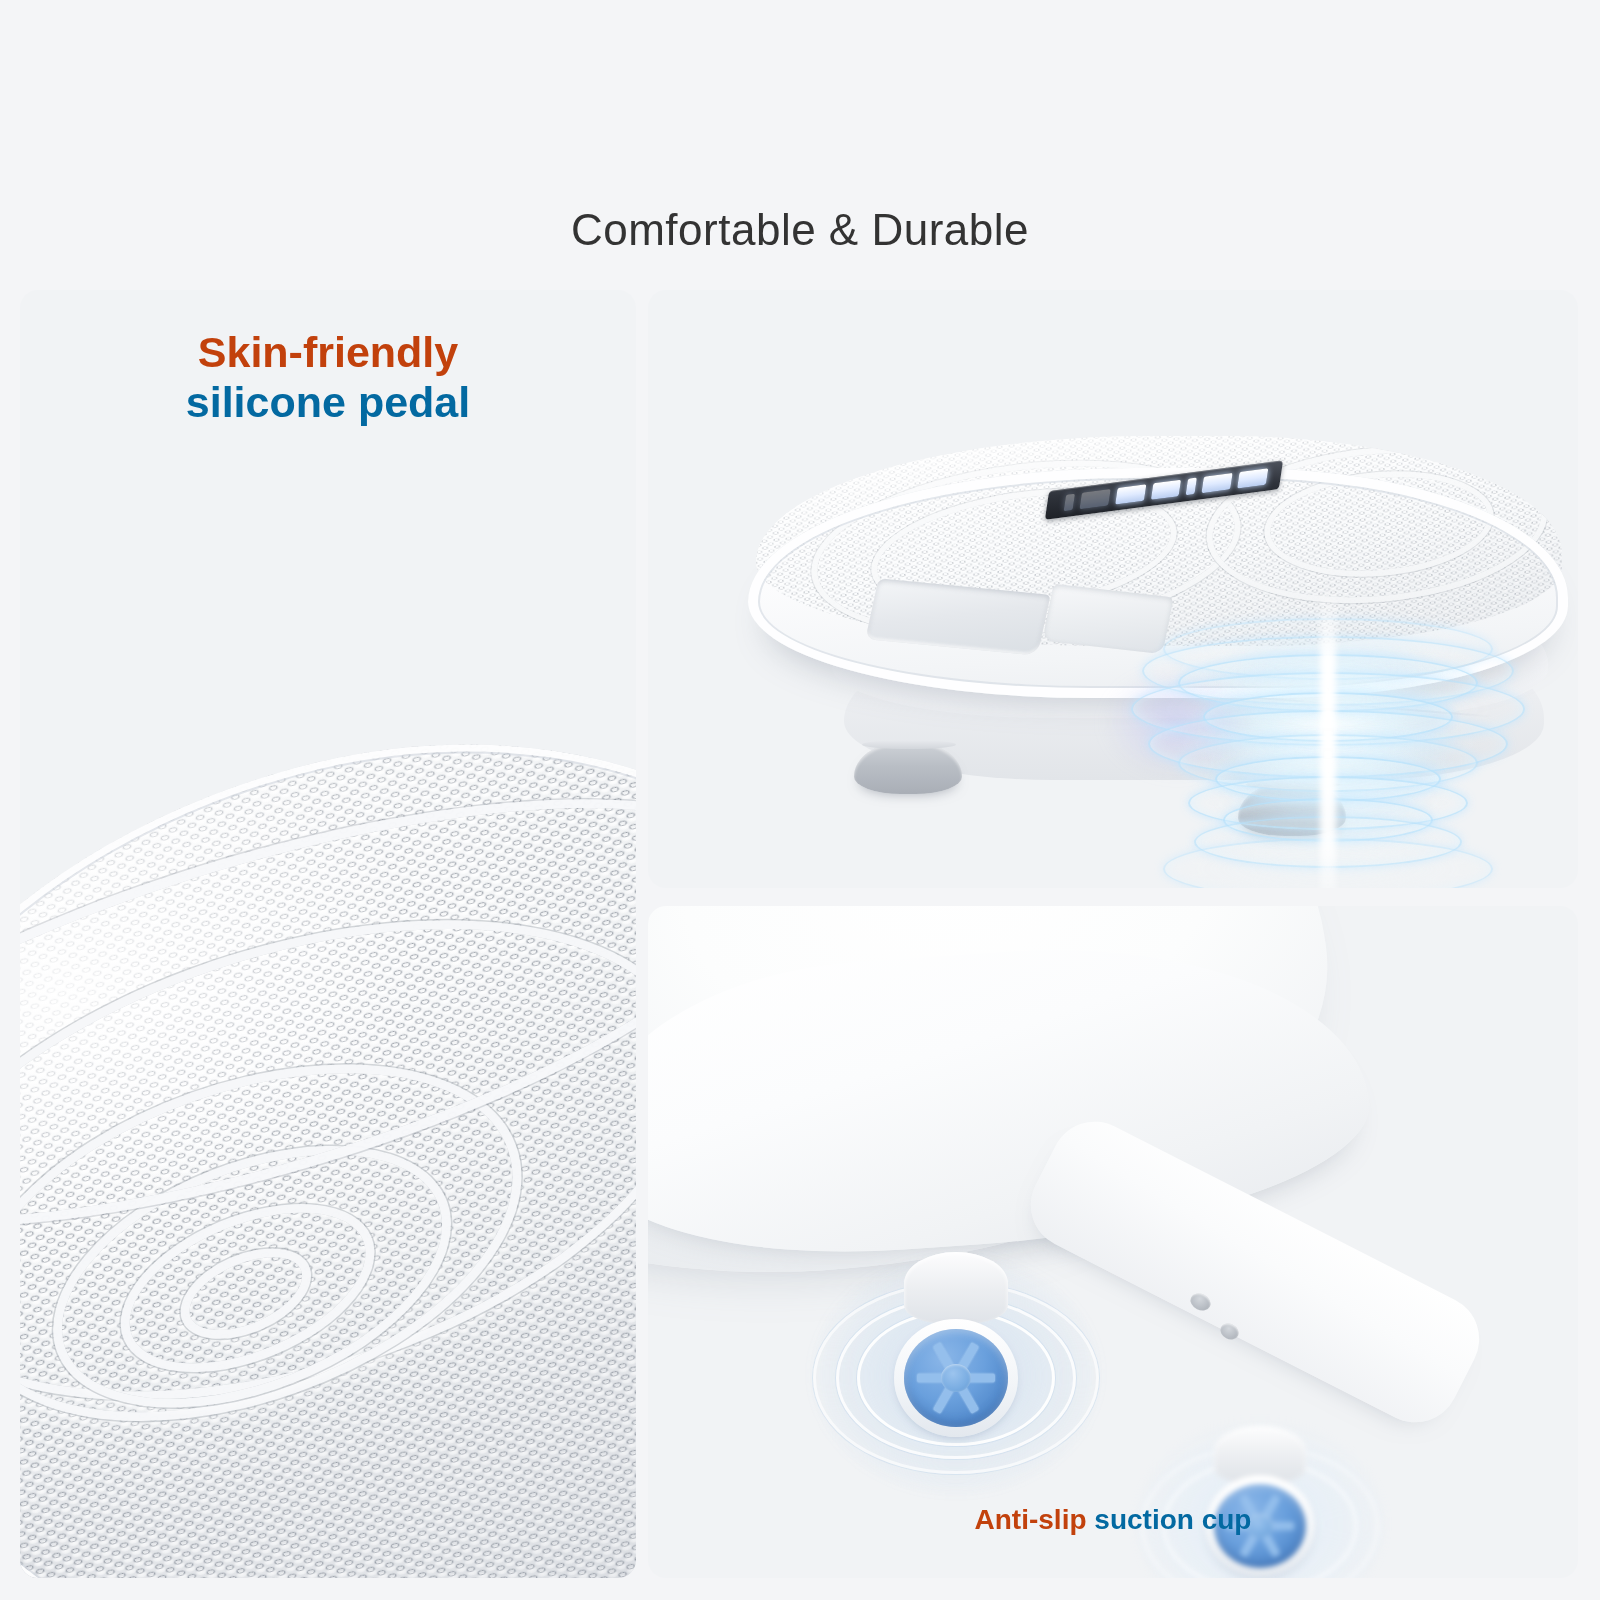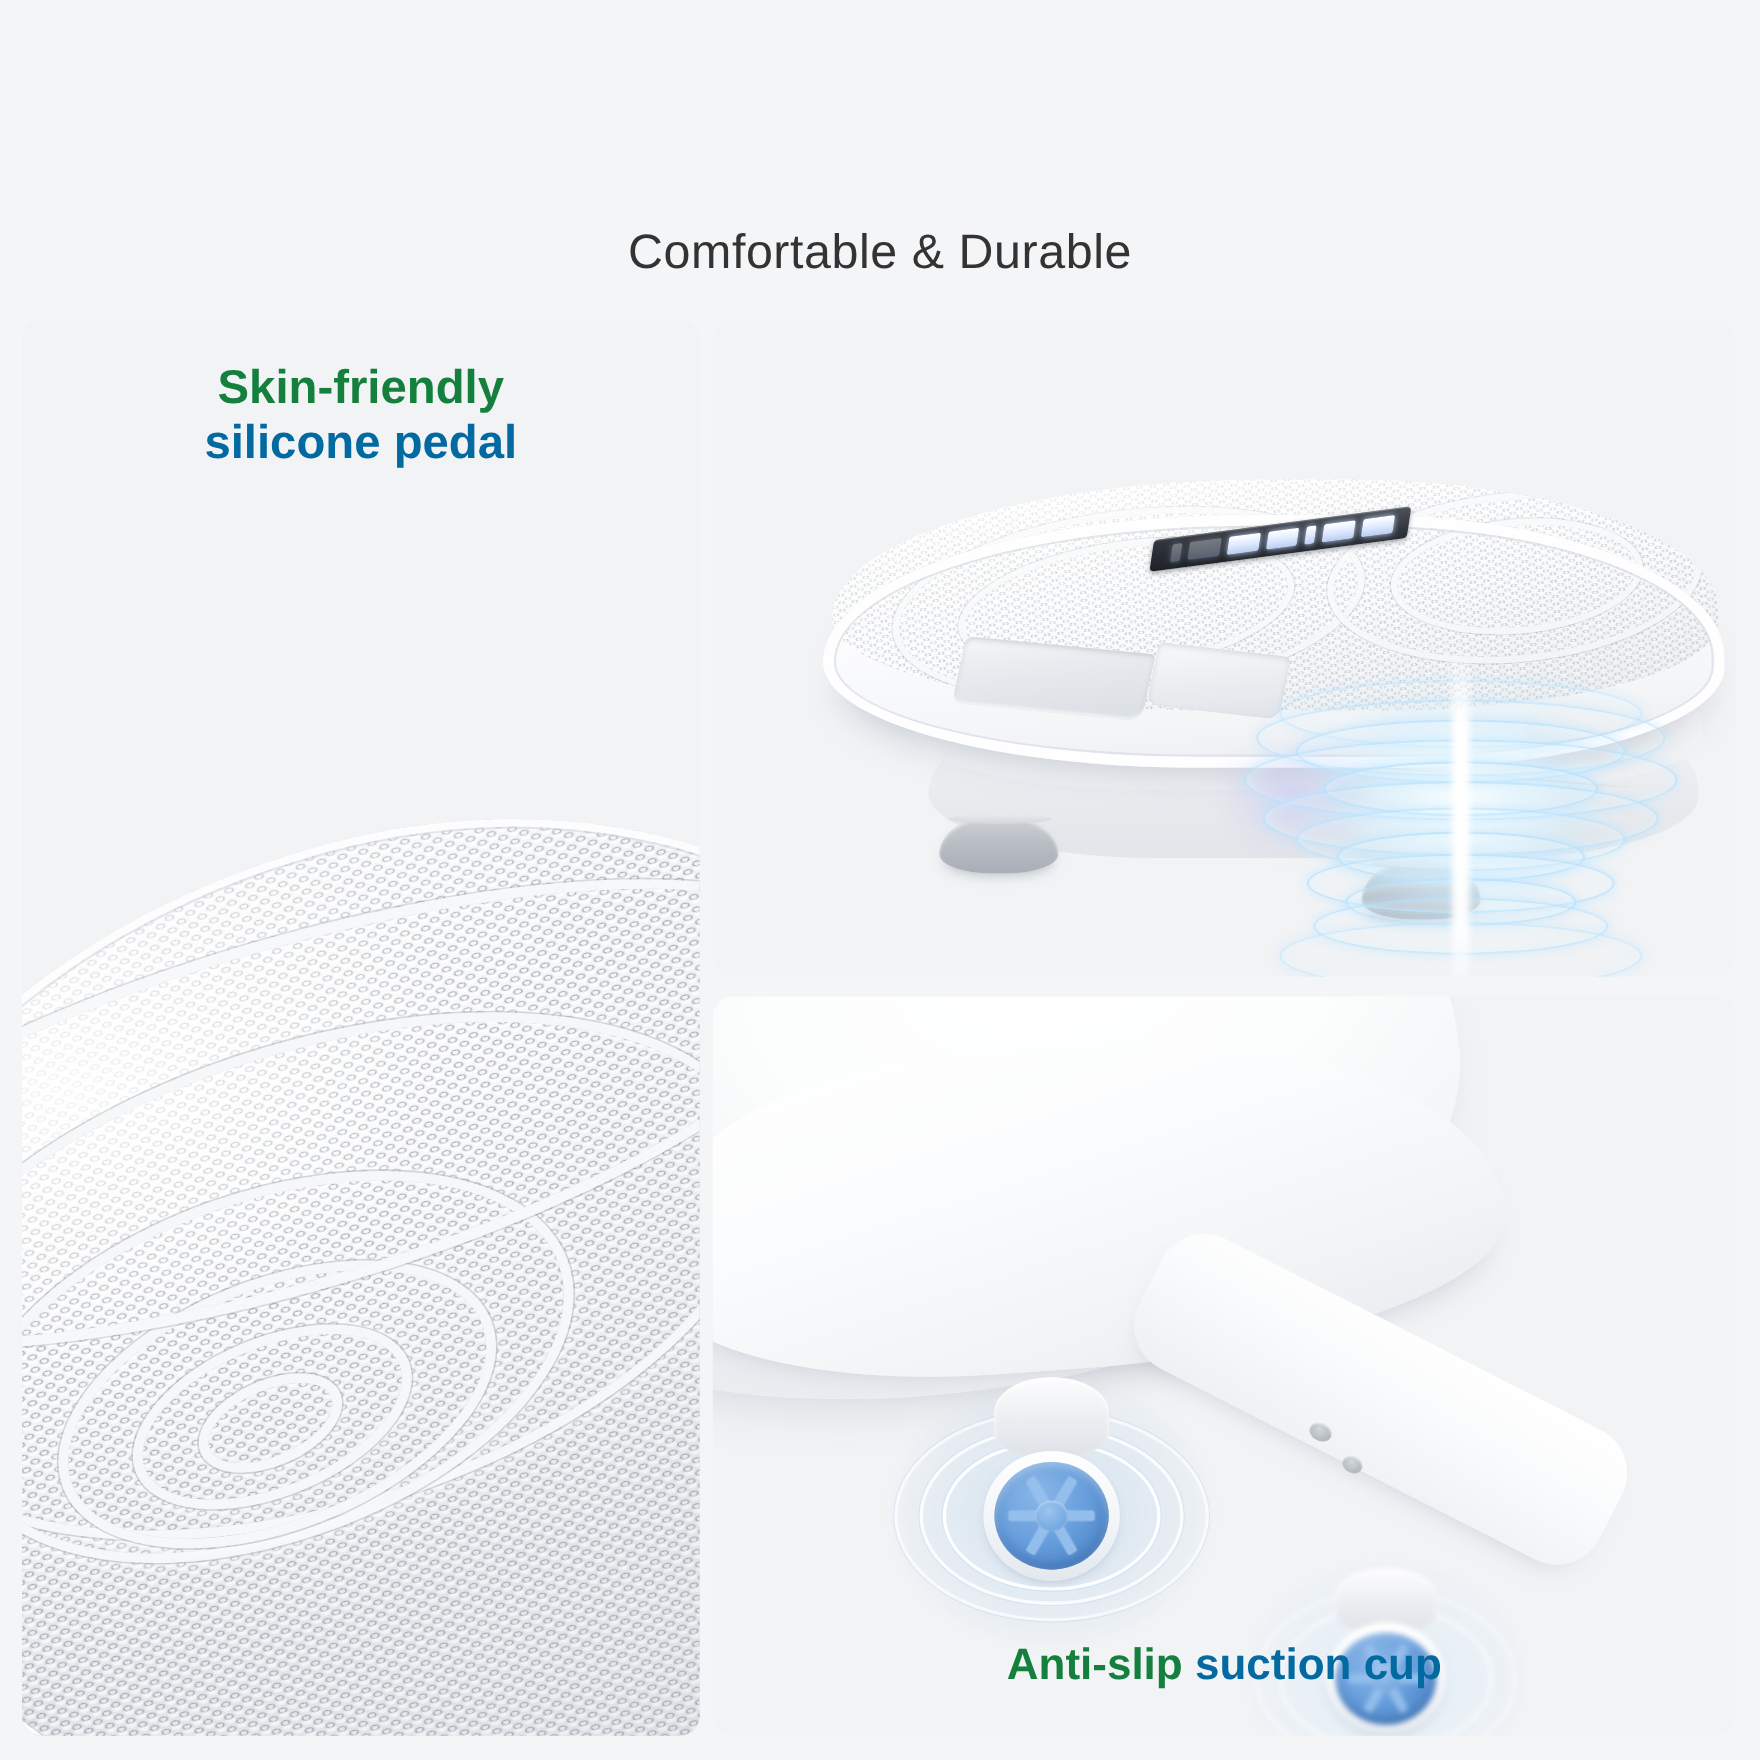--- a/index.html
+++ b/index.html
@@ -51,26 +51,26 @@
   #panel-left   { left:20px;  top:290px; width:616px; height:1288px; }
   #panel-shock  { left:648px; top:290px; width:930px; height:598px;  }
   #panel-suction{ left:648px; top:906px; width:930px; height:672px;  }
 
   
   .cap{
     position:absolute; text-align:center; width:100%;
     font-weight:bold; line-height:1.16; z-index:40;
     white-space:nowrap;
   }
-  .cap .b{ color:#15803d; }
+  .cap .b{ color:#c2410c; }
   .cap .d{ color:#0369a1; }
 
   #cap-skin    { top:38px;  font-size:43px; }
   #cap-shock   { top:38px;  font-size:43px; }
-  #cap-suction { bottom:42px; font-size:40px; }
+  #cap-suction { bottom:42px; font-size:28px; }
 
   
   
   #left-shell{
     position:absolute;
     left:-120px; top:560px; width:1020px; height:980px;
     background:
       radial-gradient(ellipse 700px 420px at 30% 14%, #ffffff 0%, #fbfbfc 42%, #eceef1 82%, #e4e7ea 100%);
     transform:rotate(-13deg);
     border-radius:56% 44% 38% 46% / 48% 40% 58% 52%;

